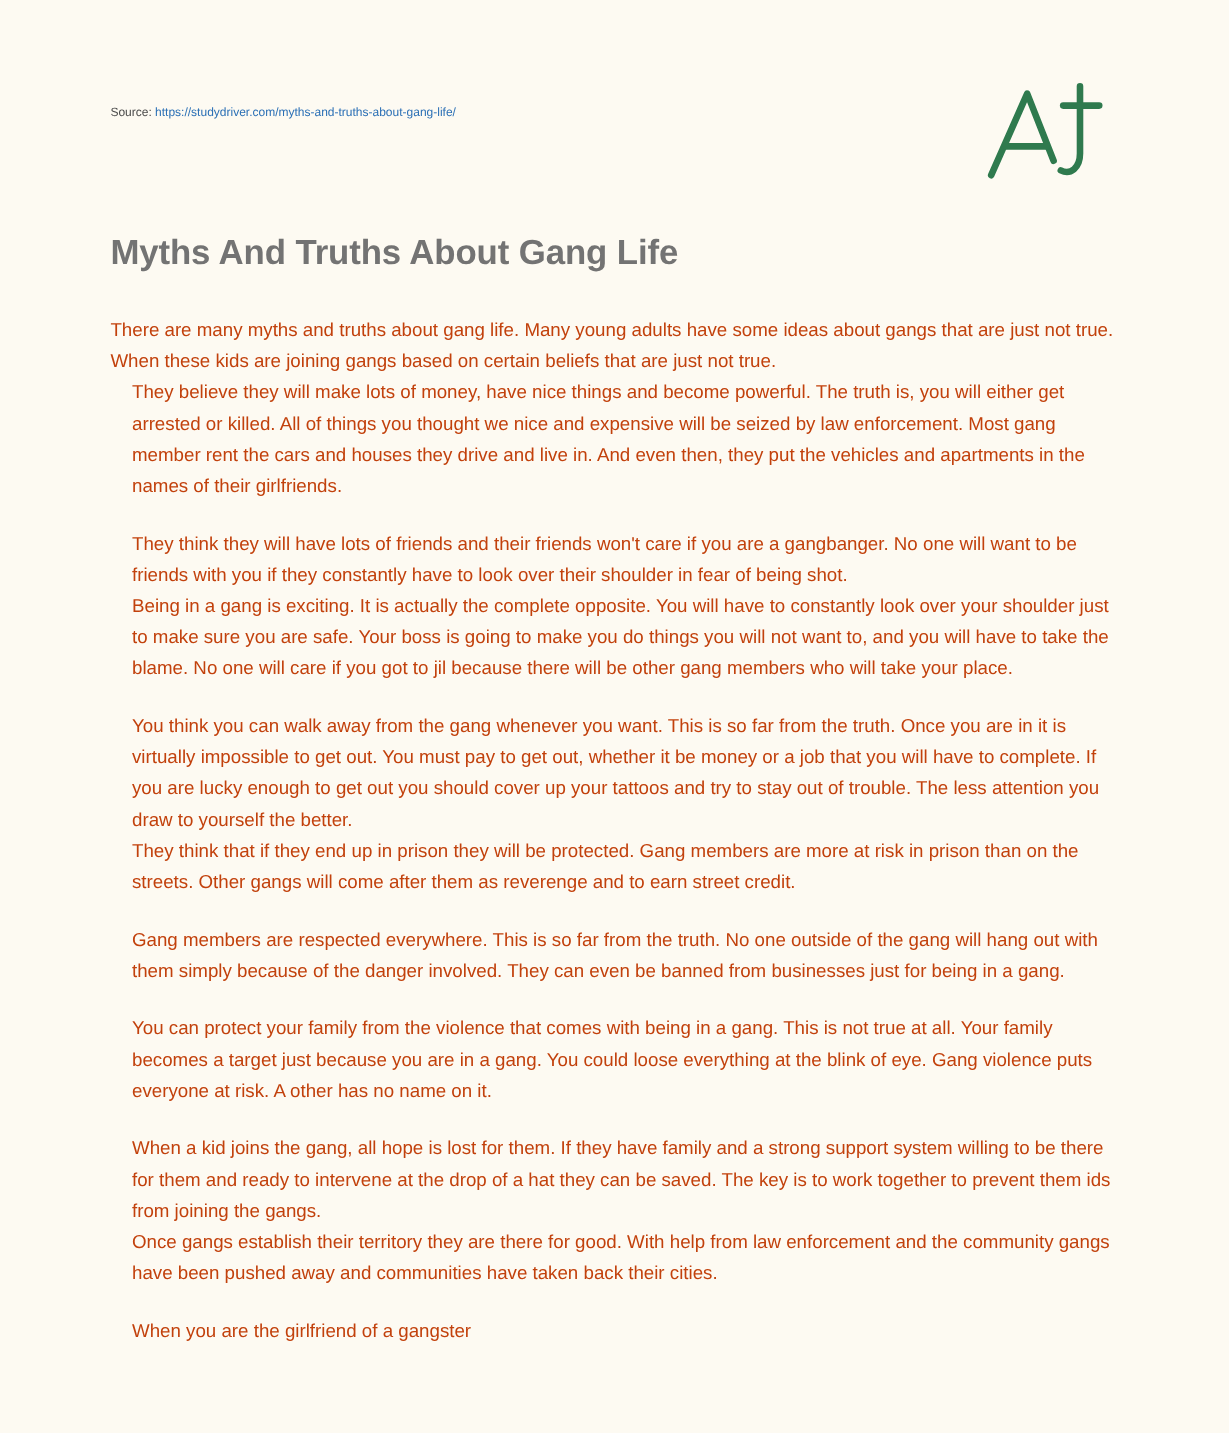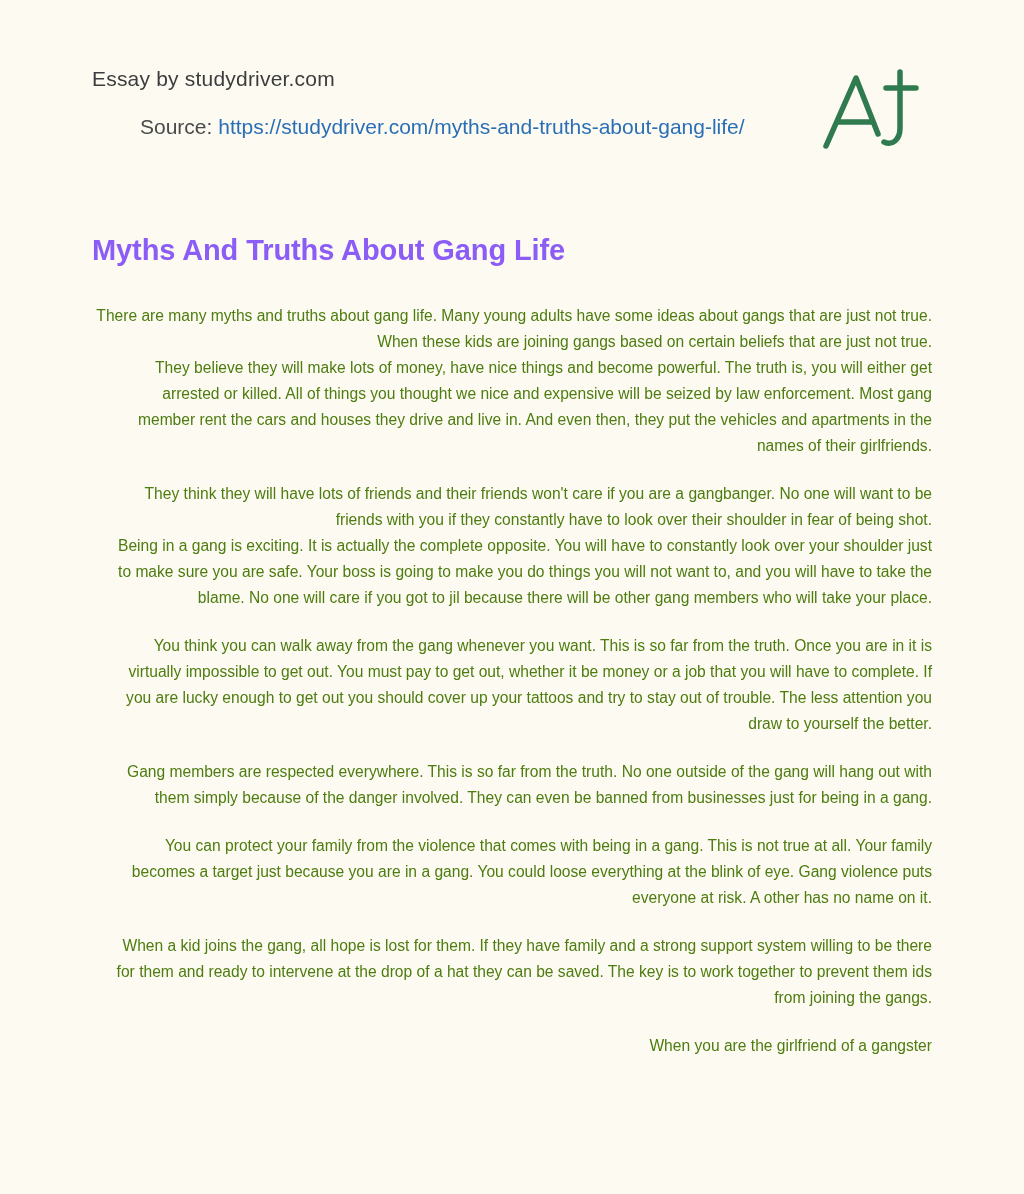--- a/index.html
+++ b/index.html
@@ -32,24 +32,23 @@
     color: #3c3c3c;
     letter-spacing: 0.2px;
     font-weight: 400;
     line-height: 1.2;
   }
   .essay-by .site {
     color: #3c3c3c;
   }
   .source-line {
     margin-top: 22px;
-    font-size: 21px;
+    font-size: 10px;
     color: #4a4a4a;
     line-height: 1.3;
-    margin-left: 48px;
   }
   .source-label {
     color: #4a4a4a;
   }
   .source-url {
     color: #2a6fb5;
     text-decoration: none;
     word-break: break-all;
   }
   .logo {
@@ -62,53 +61,49 @@
   .logo svg {
     display: block;
   }
   .title {
     margin: 0;
     padding: 0 92px;
     box-sizing: border-box;
     font-size: 29px;
     line-height: 1.25;
     font-weight: 700;
-    color: #8b5cf6;
+    color: #737373;
     letter-spacing: -0.1px;
     padding-top: 92px;
   }
   .content {
     padding: 0 92px;
     box-sizing: border-box;
     margin-top: 34px;
   }
   .para {
     font-size: 15.6px;
     line-height: 26px;
-    color: #4d7c0f;
+    color: #c2410c;
     margin: 0 0 0 0;
-    text-align: right;
   }
   .para + .para {
     margin-top: 0;
     margin-left: 18px;
   }
   .para.gap {
     margin-top: 22px;
   }
 </style>
 </head>
 <body>
 
 <div class="page">
 
   <div class="header">
-    <div class="essay-by">
-      <span>Essay by </span><span class="site">studydriver.com</span>
-    </div>
     <div class="source-line">
       <span class="source-label">Source: </span><a class="source-url" href="#">https://studydriver.com/myths-and-truths-about-gang-life/</a>
     </div>
     <div class="logo">
       <svg viewBox="0 0 112 96" width="112" height="96" aria-hidden="true">
         <g fill="none" stroke="#2f7a4e" stroke-width="5.5" stroke-linecap="round" stroke-linejoin="round">
           <path d="M10 84 L40 16 L62 72"></path>
           <path d="M22 60 L56 60"></path>
           <path d="M84 10 L84 66 C84 78 76 84 68 80"></path>
           <path d="M70 26 L100 26"></path>
@@ -118,19 +113,21 @@
   </div>
 
   <h1 class="title">Myths And Truths About Gang Life</h1>
 
   <div class="content">
     <p class="para">There are many myths and truths about gang life. Many young adults have some ideas about gangs that are just not true. When these kids are joining gangs based on certain beliefs that are just not true.</p>
     <p class="para">They believe they will make lots of money, have nice things and become powerful. The truth is, you will either get arrested or killed. All of things you thought we nice and expensive will be seized by law enforcement. Most gang member rent the cars and houses they drive and live in. And even then, they put the vehicles and apartments in the names of their girlfriends.</p>
     <p class="para gap">They think they will have lots of friends and their friends won't care if you are a gangbanger. No one will want to be friends with you if they constantly have to look over their shoulder in fear of being shot.</p>
     <p class="para">Being in a gang is exciting. It is actually the complete opposite. You will have to constantly look over your shoulder just to make sure you are safe. Your boss is going to make you do things you will not want to, and you will have to take the blame. No one will care if you got to jil because there will be other gang members who will take your place.</p>
     <p class="para gap">You think you can walk away from the gang whenever you want. This is so far from the truth. Once you are in it is virtually impossible to get out. You must pay to get out, whether it be money or a job that you will have to complete. If you are lucky enough to get out you should cover up your tattoos and try to stay out of trouble. The less attention you draw to yourself the better.</p>
+    <p class="para">They think that if they end up in prison they will be protected. Gang members are more at risk in prison than on the streets. Other gangs will come after them as reverenge and to earn street credit.</p>
     <p class="para gap">Gang members are respected everywhere. This is so far from the truth. No one outside of the gang will hang out with them simply because of the danger involved. They can even be banned from businesses just for being in a gang.</p>
     <p class="para gap">You can protect your family from the violence that comes with being in a gang. This is not true at all. Your family becomes a target just because you are in a gang. You could loose everything at the blink of eye. Gang violence puts everyone at risk. A other has no name on it.</p>
     <p class="para gap">When a kid joins the gang, all hope is lost for them. If they have family and a strong support system willing to be there for them and ready to intervene at the drop of a hat they can be saved. The key is to work together to prevent them ids from joining the gangs.</p>
+    <p class="para">Once gangs establish their territory they are there for good. With help from law enforcement and the community gangs have been pushed away and communities have taken back their cities.</p>
     <p class="para gap">When you are the girlfriend of a gangster</p>
   </div>
 
 </div>
 
 </body></html>

